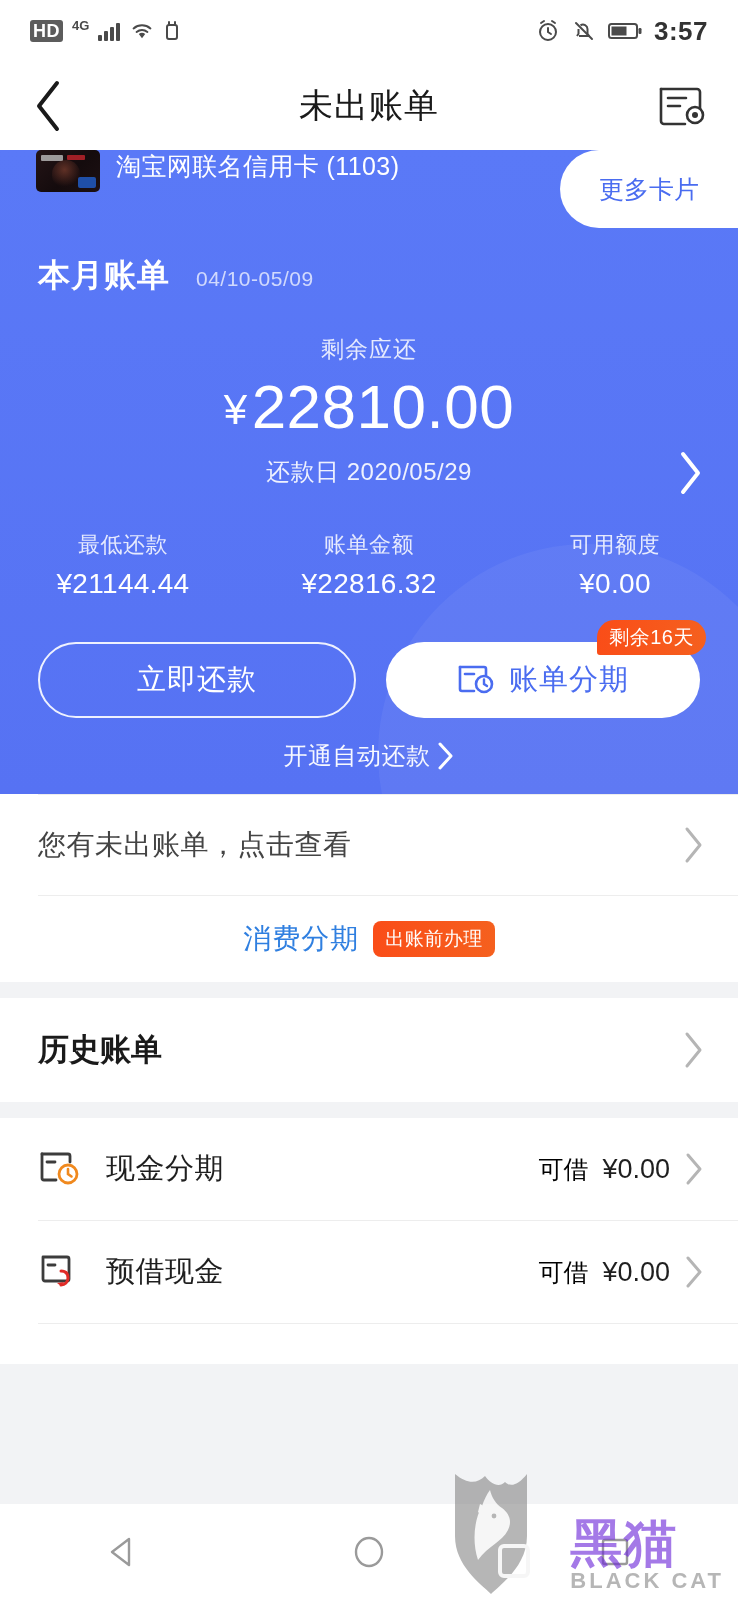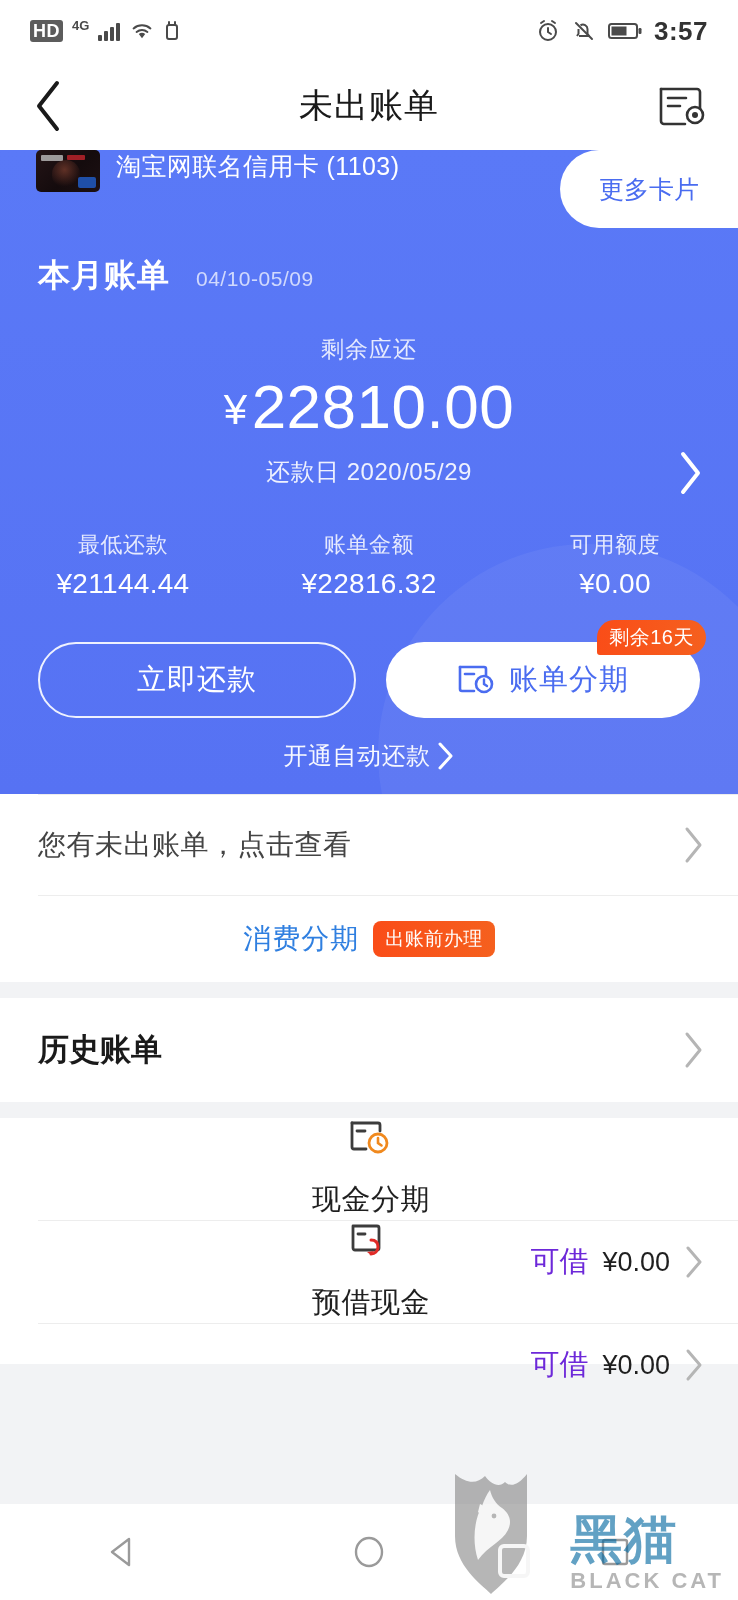--- a/index.html
+++ b/index.html
@@ -144,41 +144,41 @@
   .row-link .r-text { font-size: 28px; color:#444; letter-spacing:.5px; }
   .promo-row {
     height: 86px; display:flex; align-items:center; justify-content:center; gap: 14px;
   }
   .promo-row .p-link { color:#2f7fe0; font-size: 28px; letter-spacing: 1px; }
   .promo-row .p-badge {
     background: linear-gradient(90deg,#fa4d18,#f5601e); color:#fff; font-size: 19px;
     border-radius: 8px; padding: 5px 12px; letter-spacing:.5px;
   }
   .list-row {
-    height: 102px; display:flex; align-items:center; padding: 0 34px 0 38px; gap: 22px; flex-direction: column;
+    height: 102px; display:flex; align-items:center; padding: 0 34px 0 38px; gap: 22px;
   }
   .list-row .lr-label { font-size: 29px; color:#1f1f1f; letter-spacing:.5px; }
   .list-row .lr-right { margin-left:auto; display:flex; align-items:center; gap: 14px; }
-  .lr-tag { font-size: 29px; color:#6d28d9; }
+  .lr-tag { font-size: 25px; color:#000000; }
   .lr-amt { font-size: 27px; color:#1f1f1f; }
   .row-clip { height: 40px; overflow: hidden; }
 
   
   .androidnav {
     position: absolute; left:0; right:0; bottom:0; height: 96px; background:#fff;
     display:flex; align-items:center; justify-content: space-around;
   }
   
   .watermark {
     position:absolute; right: 14px; bottom: 6px; display:flex; align-items:flex-end; gap: 10px;
     opacity: .62;
   }
   .wm-text { display:flex; flex-direction: column; align-items:flex-start; }
-  .wm-cn { font-size: 52px; color:#0369a1; font-weight: bold; letter-spacing: 2px;
-    font-family:Liberation Mono, monospace; line-height: .95; }
+  .wm-cn { font-size: 52px; color:#6d28d9; font-weight: bold; letter-spacing: 2px;
+    font-family:Liberation Sans, sans-serif; line-height: .95; }
   .wm-en { font-size: 22px; color:#8a8a8a; font-weight: bold; letter-spacing: 3px; }
 </style>
 </head>
 <body>
 
 <div class="screen">
 
   <div class="statusbar">
     <div class="sb-left">
       <span class="hd-badge">HD</span>

